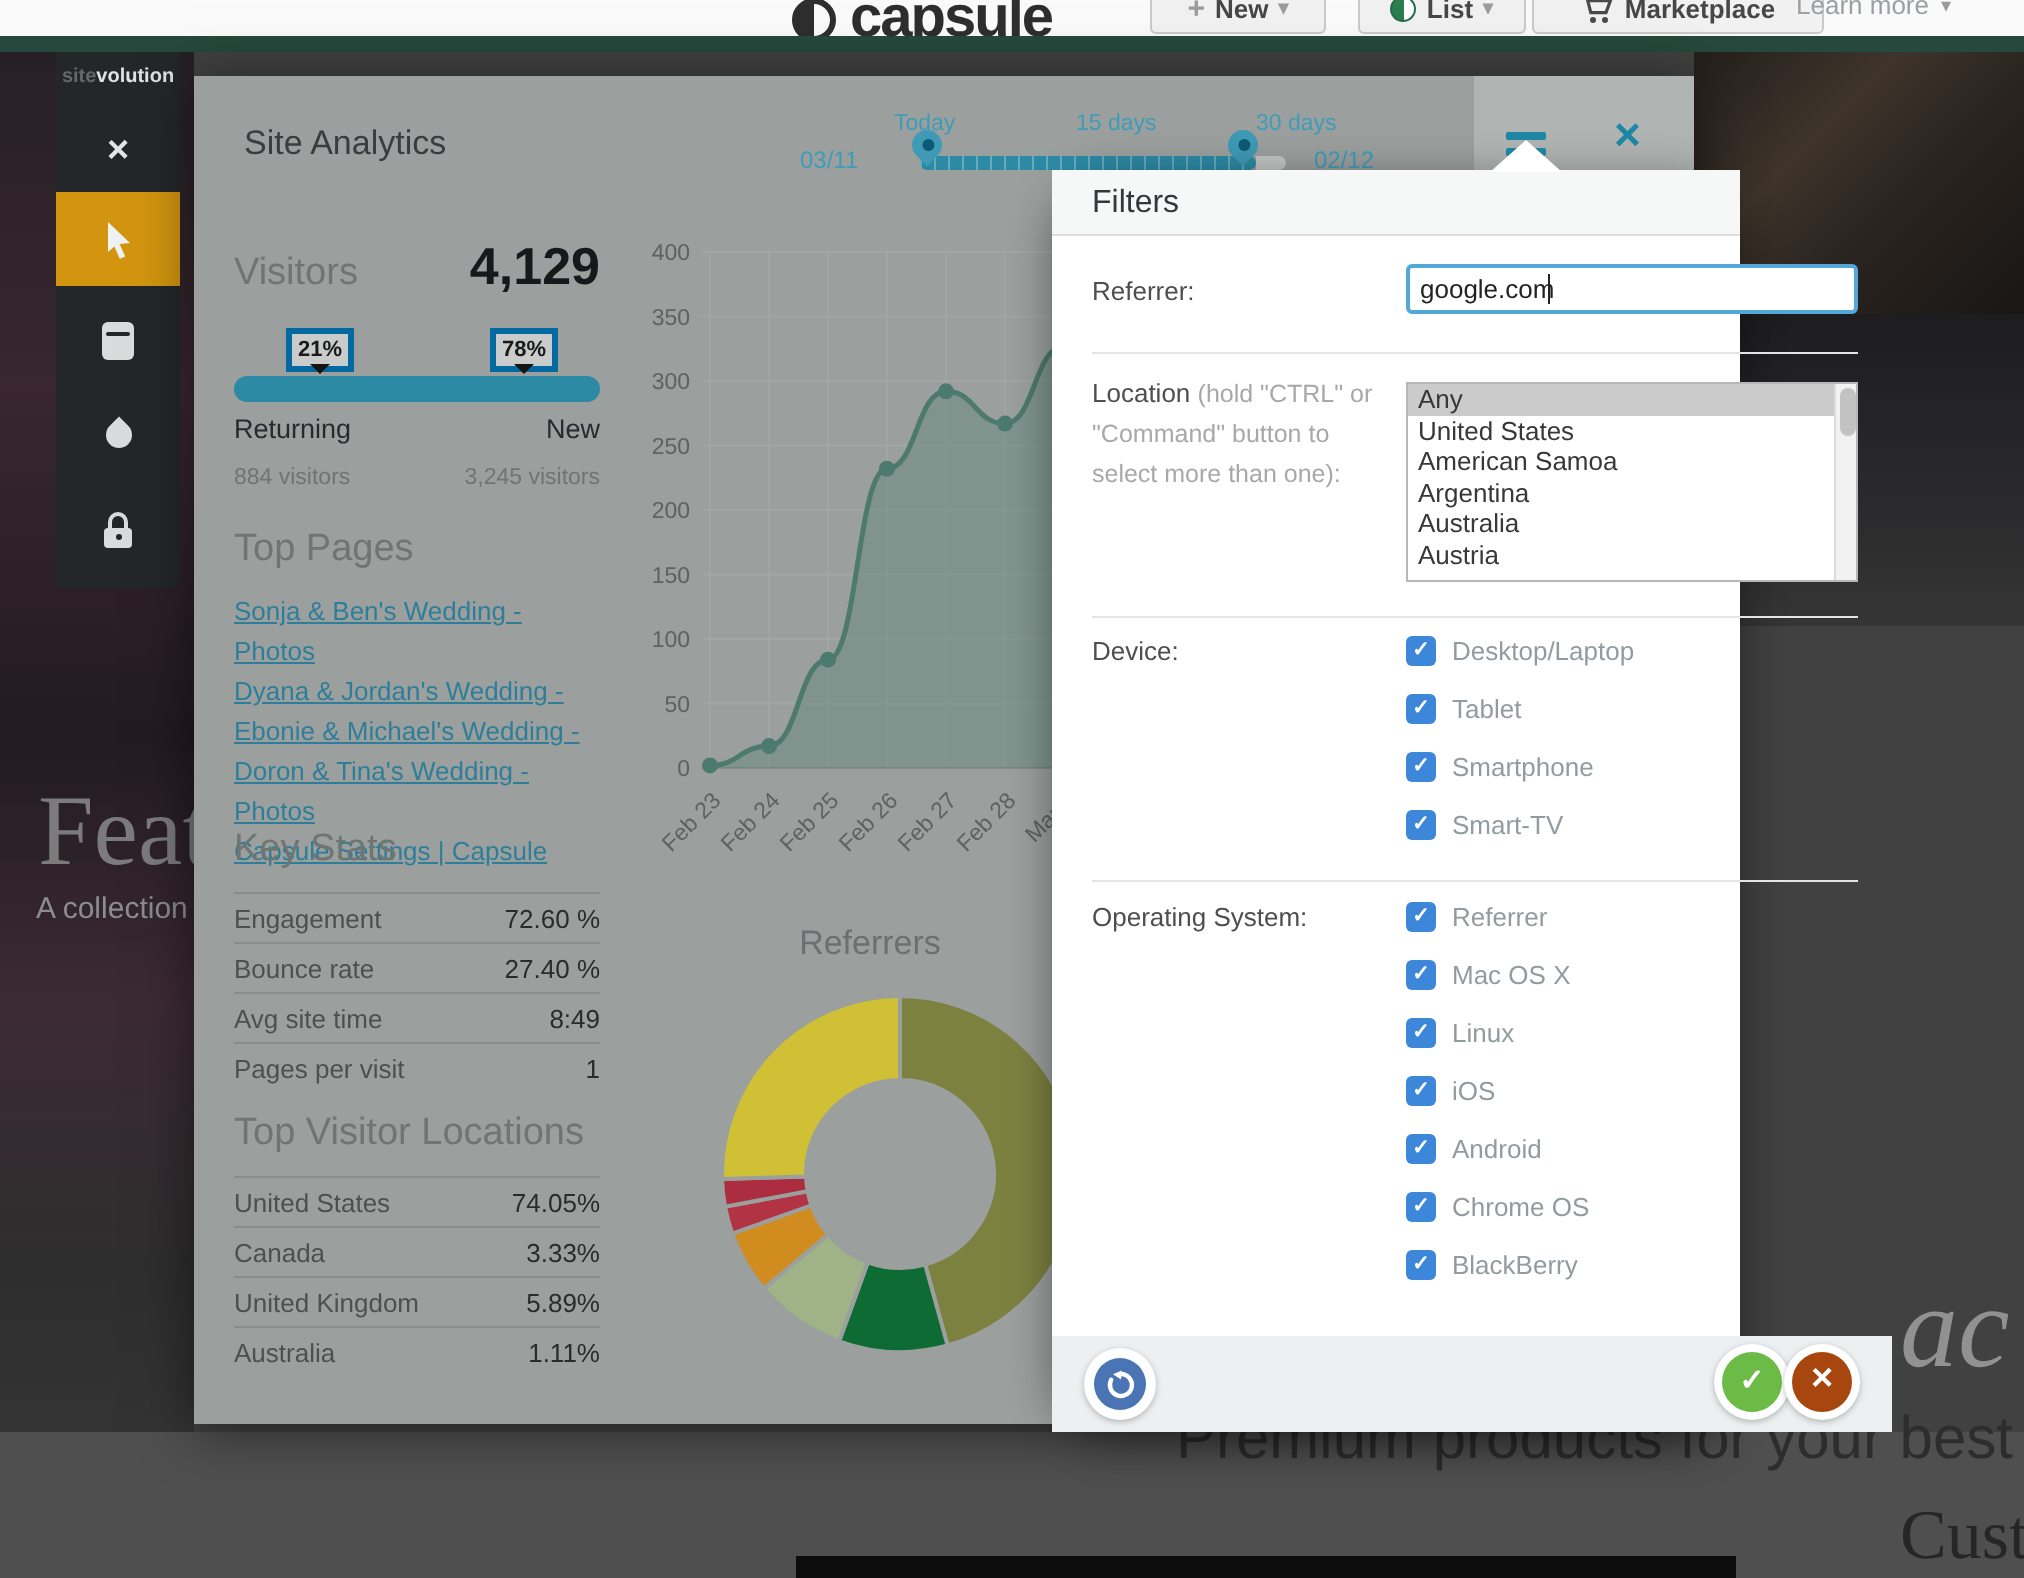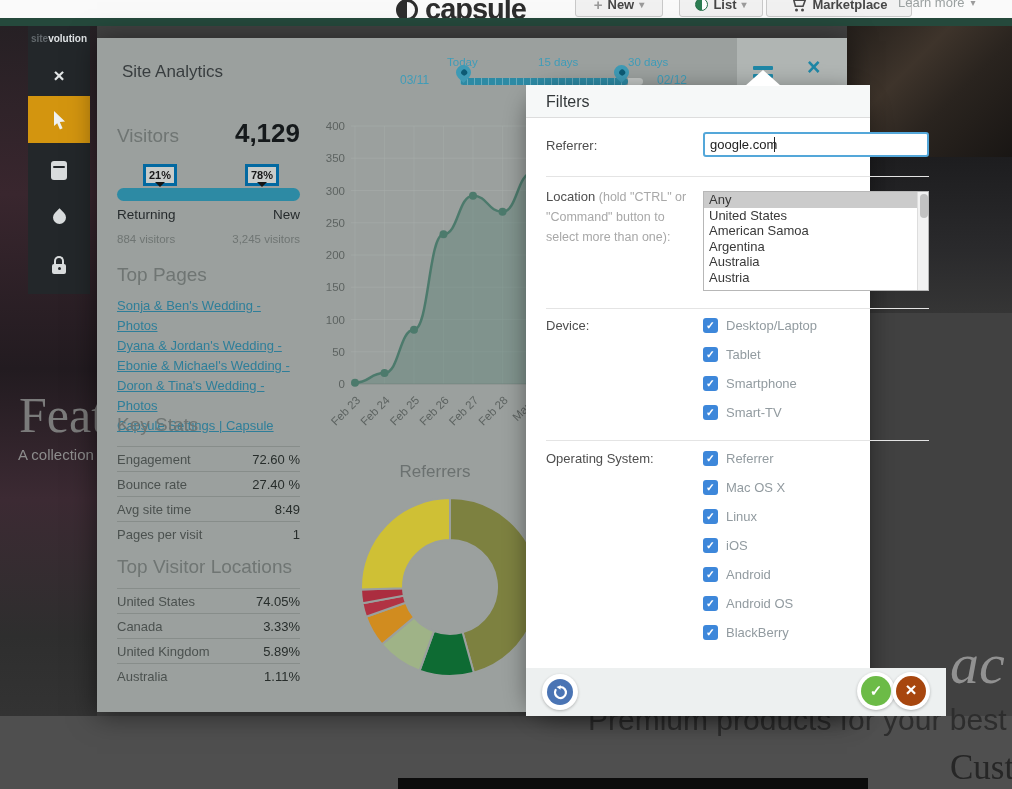--- a/index.html
+++ b/index.html
@@ -422,21 +422,21 @@
     <div class="cbrow o4">
       <span class="cb">
           <span class="cbm">✓</span>
         </span>
       <span class="cblabel">Android</span>
     </div>
     <div class="cbrow o5">
       <span class="cb">
           <span class="cbm">✓</span>
         </span>
-      <span class="cblabel">Android OS</span>
+      <span class="cblabel">Chrome OS</span>
     </div>
     <div class="cbrow o6">
       <span class="cb">
           <span class="cbm">✓</span>
         </span>
       <span class="cblabel">BlackBerry</span>
     </div>
 
     <div class="ffooter">
       <div class="circle-btn refresh">

